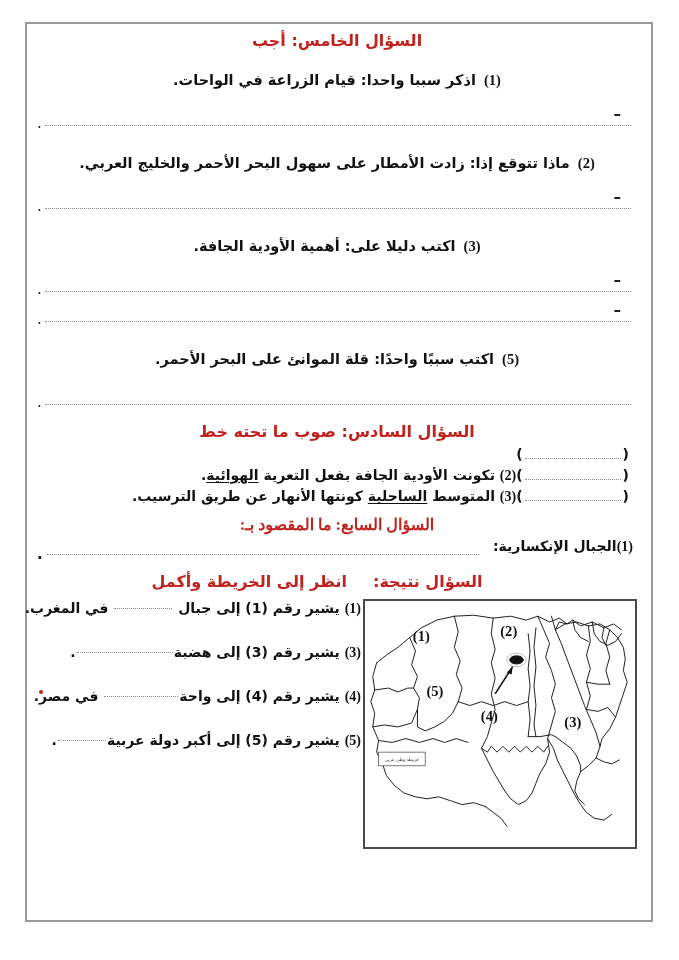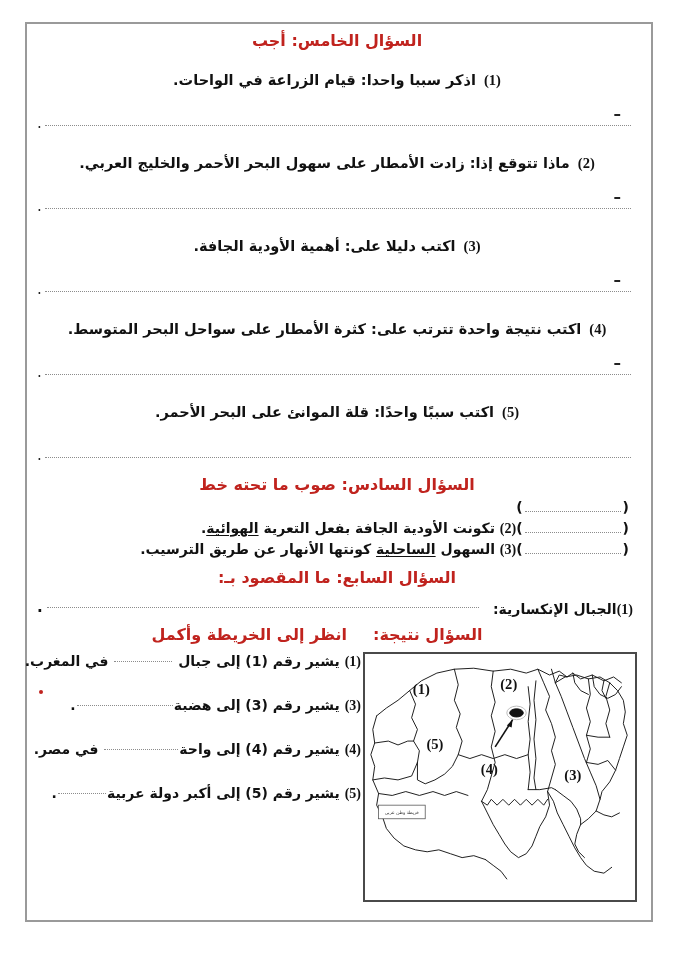--- a/index.html
+++ b/index.html
@@ -135,21 +135,21 @@
   .q7-row {
     position: relative;
     height: 30px;
     font-size: 14px;
     font-weight: bold;
     color: #111;
   }
   .q7-row .label {
     position: absolute;
     right: 6px;
-    top: 12px;
+    top: 2px;
     white-space: nowrap;
   }
   .q7-row .dots {
     position: absolute;
     left: 12px;
     right: 160px;
     top: 18px;
     border-bottom: 1px dotted #8c8c8c;
   }
   .q7-row .enddot {
@@ -254,23 +254,20 @@
 
   <div class="q-item">
     <span class="q-num">(3)</span><span class="sp"></span><span>اكتب دليلا على: أهمية الأودية الجافة.</span>
   </div>
   <div class="answer-line">
     <span class="dash">–</span>
     <span class="dots"></span>
     <span class="enddot">.</span>
   </div>
 
-  <div class="q-item">
-    <span class="q-num">(4)</span><span class="sp"></span><span>اكتب نتيجة واحدة تترتب على: كثرة الأمطار على سواحل البحر المتوسط.</span>
-  </div>
   <div class="answer-line">
     <span class="dash">–</span>
     <span class="dots"></span>
     <span class="enddot">.</span>
   </div>
 
   <div class="q-item">
     <span class="q-num">(5)</span><span class="sp"></span><span>اكتب سببًا واحدًا: قلة الموانئ على البحر الأحمر.</span>
   </div>
   <div class="answer-line">
@@ -296,24 +293,24 @@
     </span>
     <span class="statement"><span class="q-num">(2)</span><span> تكونت الأودية الجافة بفعل التعرية </span><span class="u">الهوائية</span><span>.</span></span>
   </div>
 
   <div class="correct-row">
     <span class="paren-fill">
       <span>(</span>
         <span class="dotrun"></span>
         <span>)</span>
     </span>
-    <span class="statement"><span class="q-num">(3)</span><span> السهول </span><span class="u">الساحلية</span><span> كونتها الأنهار عن طريق الترسيب.</span></span>
-  </div>
-
-  <div class="q-heading" style="padding-top:9px;">السؤال السابع: ما المقصود بـ:</div>
+    <span class="statement"><span class="q-num">(3)</span><span> المتوسط </span><span class="u">الساحلية</span><span> كونتها الأنهار عن طريق الترسيب.</span></span>
+  </div>
+
+  <div class="q-heading" style="padding-top:9px;font-family:Liberation Serif, serif;">السؤال السابع: ما المقصود بـ:</div>
 
   <div class="q7-row">
     <span class="label"><span class="q-num">(1)</span><span>الجبال الإنكسارية:</span></span>
     <span class="dots"></span>
     <span class="enddot">.</span>
   </div>
 
   <div class="q-heading h-left-pad" style="padding-top:6px;"><span>السؤال نتيجة:</span><span class="heading-gap"></span><span>انظر إلى الخريطة وأكمل</span></div>
 
   <div class="q8-area">

